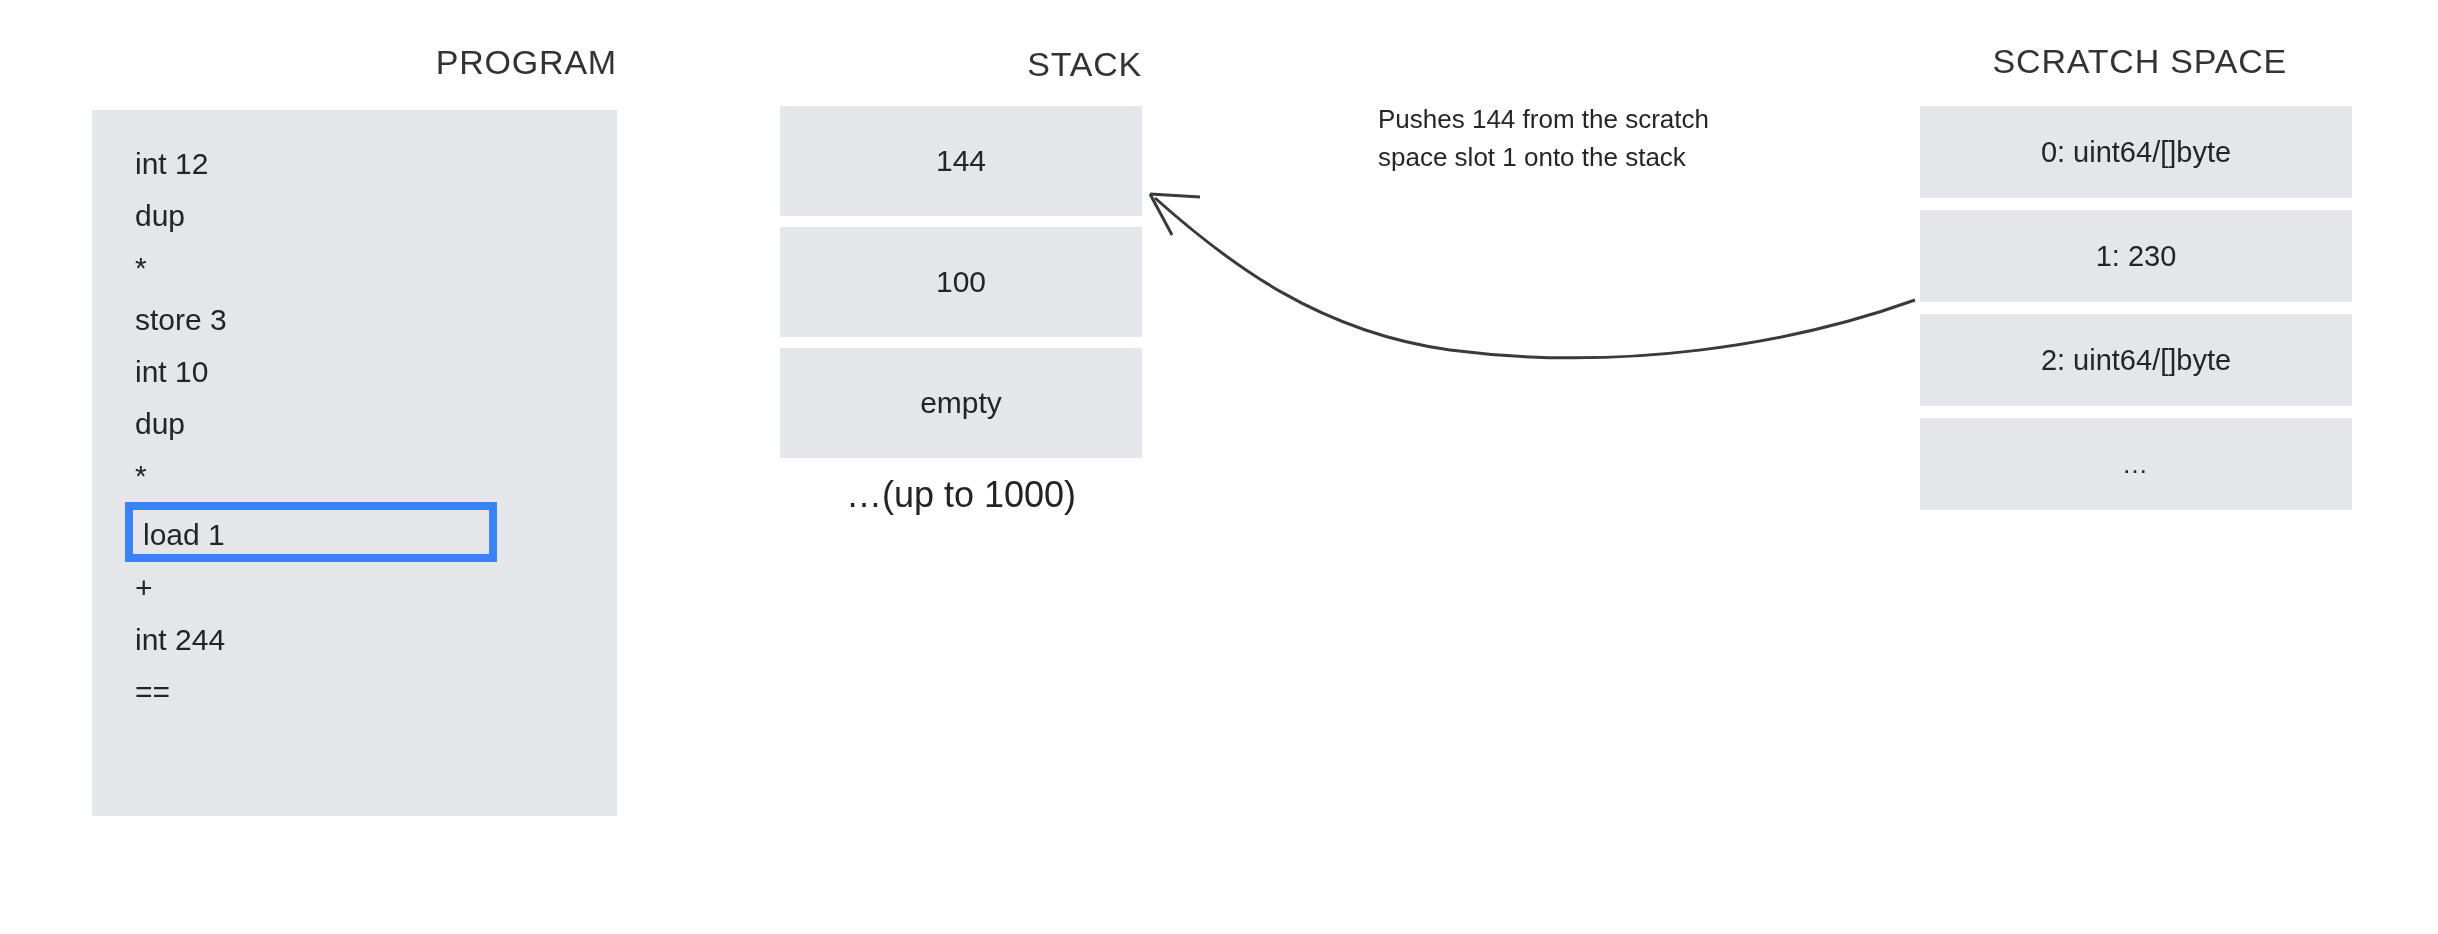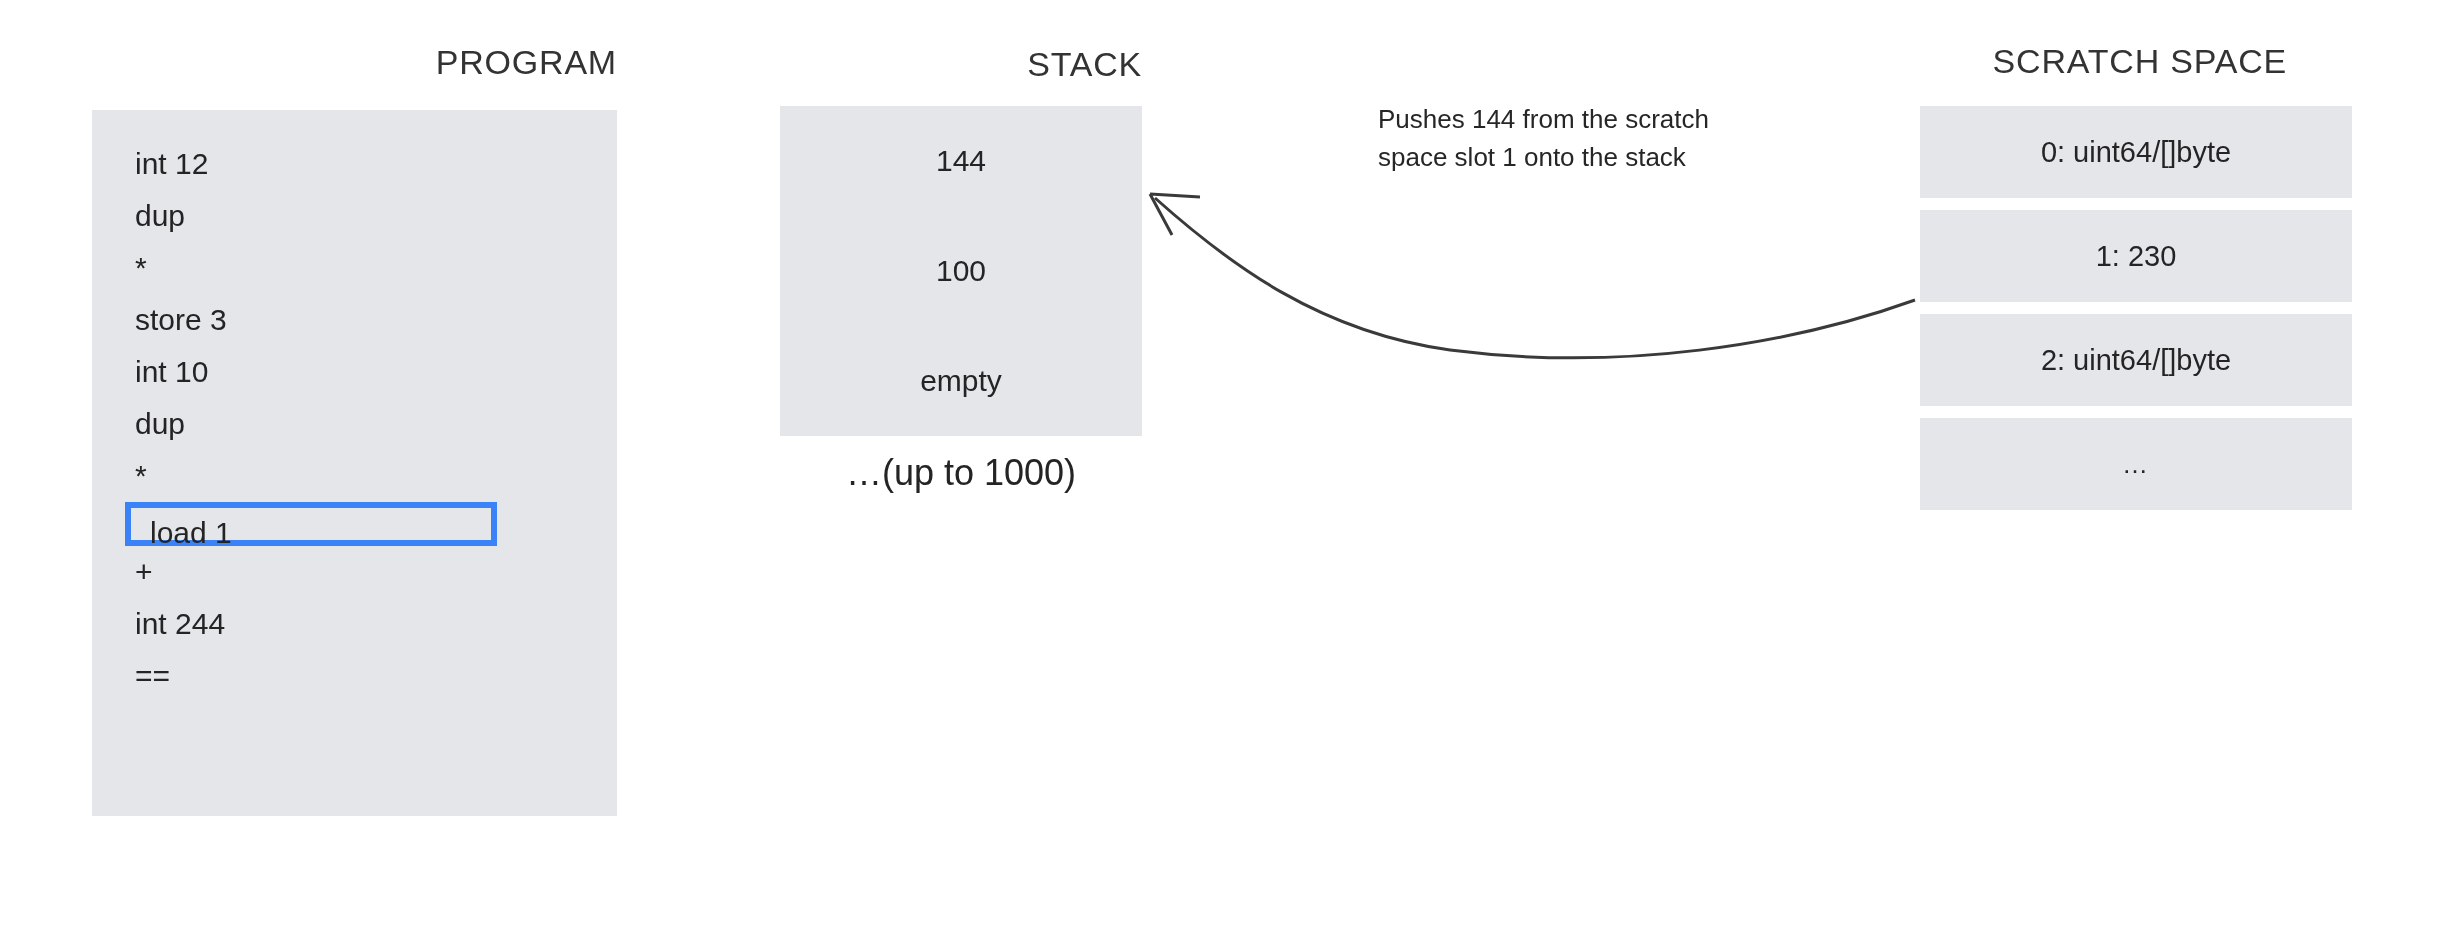--- a/index.html
+++ b/index.html
@@ -55,39 +55,40 @@
     line-height: 52px;
     font-size: 30px;
     color: #242424;
     white-space: nowrap;
   }
   .program-row.op-symbol {
     font-size: 30px;
   }
   .program-row.highlighted {
     box-sizing: border-box;
-    border: 6px solid #3b82f6;
+    border: 8px solid #3b82f6;
     margin-left: -10px;
-    padding-left: 19px;
+    padding-left: 10px;
     width: 372px;
-    height: 44px;
+    height: 60px;
     line-height: 50px;
   }
 
   
   #stack-column {
     position: absolute;
     left: 780px;
     top: 106px;
     width: 362px;
   }
   .stack-cell {
     width: 362px;
     height: 110px;
     background: #e4e6e9;
+    margin-bottom: 11px;
     display: flex;
     align-items: center;
     justify-content: center;
     font-size: 30px;
     color: #242424;
   }
   #stack-more {
     width: 362px;
     text-align: center;
     font-size: 36px;

